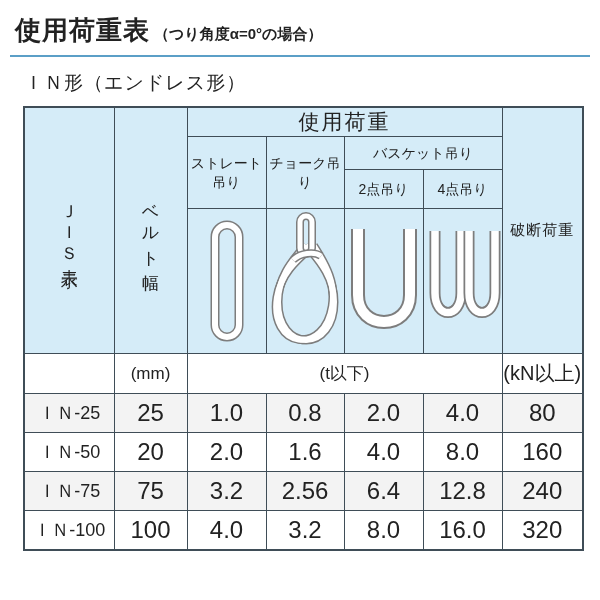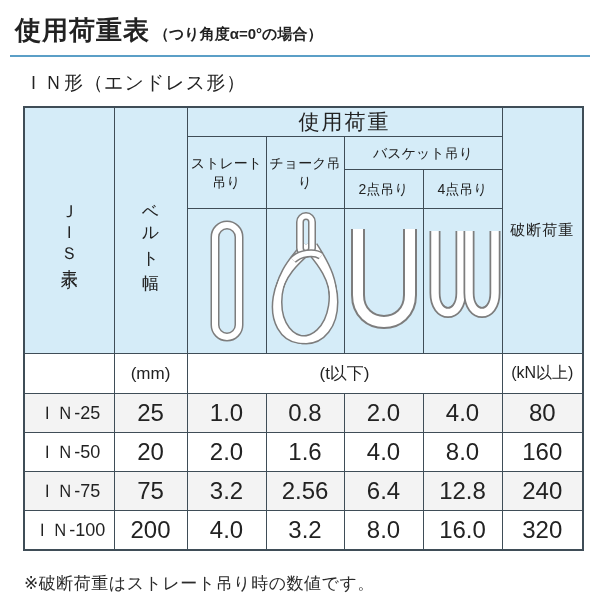--- a/index.html
+++ b/index.html
@@ -39,21 +39,21 @@
   .spec tbody tr:nth-child(odd){background:var(--row_alt)}
 
   .h-main{font-size:21px;letter-spacing:2px}
   .h-sub{font-size:14px;line-height:1.35;padding:1px}
   .h-break{font-size:15px;letter-spacing:1px}
   .vtext{
     writing-mode:vertical-rl;text-orientation:upright;
     font-size:17px;letter-spacing:4px;line-height:1;display:inline-block;
   }
   .u-cell{font-size:17px}
-  .u-kn{font-size:16px}
+  .u-kn{font-size:20px}
   .d-jis{font-size:18px;text-align:left;padding-left:7px}
   .d-num{font-size:24px}
 
   .pict-cell svg{display:block;margin:0 auto}
   .ol{fill:none;stroke:var(--pictogram_outline)}
   .wh{fill:none;stroke:#ffffff}
 
   .footnote{margin:21px 0 0 24px;font-size:17px;letter-spacing:0.5px;color:#2b2b2b}
 </style>
 </head>
@@ -158,25 +158,24 @@
     <td class="d-jis">ＩＮ-75</td>
     <td class="d-num">75</td>
     <td class="d-num">3.2</td>
     <td class="d-num">2.56</td>
     <td class="d-num">6.4</td>
     <td class="d-num">12.8</td>
     <td class="d-num">240</td>
   </tr>
         <tr>
     <td class="d-jis">ＩＮ-100</td>
-    <td class="d-num">200</td>
+    <td class="d-num">100</td>
     <td class="d-num">4.0</td>
     <td class="d-num">3.2</td>
     <td class="d-num">8.0</td>
     <td class="d-num">16.0</td>
     <td class="d-num">320</td>
   </tr>
       </tbody>
   </table>
 
-  <div class="footnote">※破断荷重はストレート吊り時の数値です。</div>
 
 </div>
 
 </body></html>

